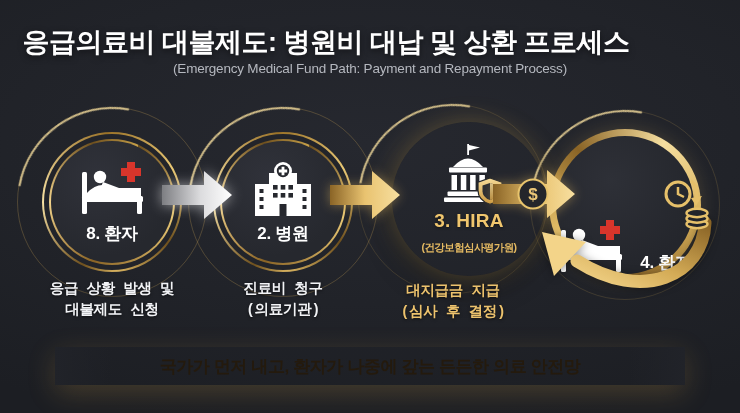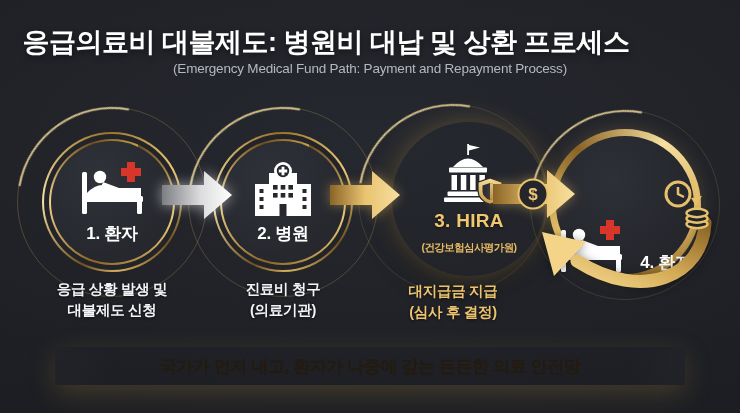--- a/index.html
+++ b/index.html
@@ -87,21 +87,21 @@
   .arrow-white { left:162px; top:168px; filter:drop-shadow(0 0 7px rgba(255,255,255,.55)); }
   .arrow-gold1 { left:330px; top:168px; filter:drop-shadow(0 0 6px rgba(235,190,100,.45)); }
   .arrow-gold2 { left:493px; top:166px; filter:drop-shadow(0 0 6px rgba(235,190,100,.45)); }
   .swoosh      { left:515px; top:175px; filter:drop-shadow(0 1px 5px rgba(0,0,0,.4)); }
   .clockcoins  { left:658px; top:174px; }
 
   
   .caption {
     position:absolute; width:190px; text-align:center; z-index:4;
     font-size:14.5px; font-weight:700; line-height:1.42; letter-spacing:-0.3px;
-    color:#f2f3f6; text-shadow:0 1px 3px rgba(0,0,0,.6);
+    color:#f2f3f6; text-shadow:0 1px 3px rgba(0,0,0,.6);font-family:Liberation Mono, monospace;
   }
   .caption span { display:block; }
   .caption.gold { color:#ecc26d; }
   .cap1 { left:17px;  top:279px; }
   .cap2 { left:188px; top:279px; }
   .cap3 { left:358px; top:281px; }
   .cap4 { left:530px; top:281px; }
 
   
   .banner {
@@ -136,21 +136,21 @@
     <div class="ring-thin-inner">
       <svg width="66" height="56" viewBox="0 0 66 56">
         <path d="M48 2h8v6h6v8h-6v6h-8v-6h-6V8h6z" fill="#d8352b"></path>
         <rect x="3" y="12" width="5" height="42" rx="1.5" fill="#fff"></rect>
         <circle cx="21" cy="17" r="6.2" fill="#fff"></circle>
         <path d="M24 22 L40 28 L38 33 L22 27 Z" fill="#fff"></path>
         <path d="M8 38 V33 Q20 20 34 28 L62 28 V38 Z" fill="#fff"></path>
         <rect x="3" y="36" width="61" height="6" rx="1.5" fill="#fff"></rect>
         <rect x="58" y="40" width="5" height="14" rx="1.5" fill="#fff"></rect>
       </svg>
-      <div class="step-label">1. 환자</div>
+      <div class="step-label">8. 환자</div>
     </div>
   </div>
 
   <div class="circle ring-thin c2">
     <div class="ring-thin-inner">
       <svg width="66" height="56" viewBox="0 0 66 56">
         <rect x="5" y="24" width="15" height="32" fill="#fff"></rect>
         <rect x="46" y="24" width="15" height="32" fill="#fff"></rect>
         <rect x="19" y="13" width="28" height="43" fill="#fff"></rect>
         <circle cx="33" cy="11" r="9" fill="#fff"></circle>

